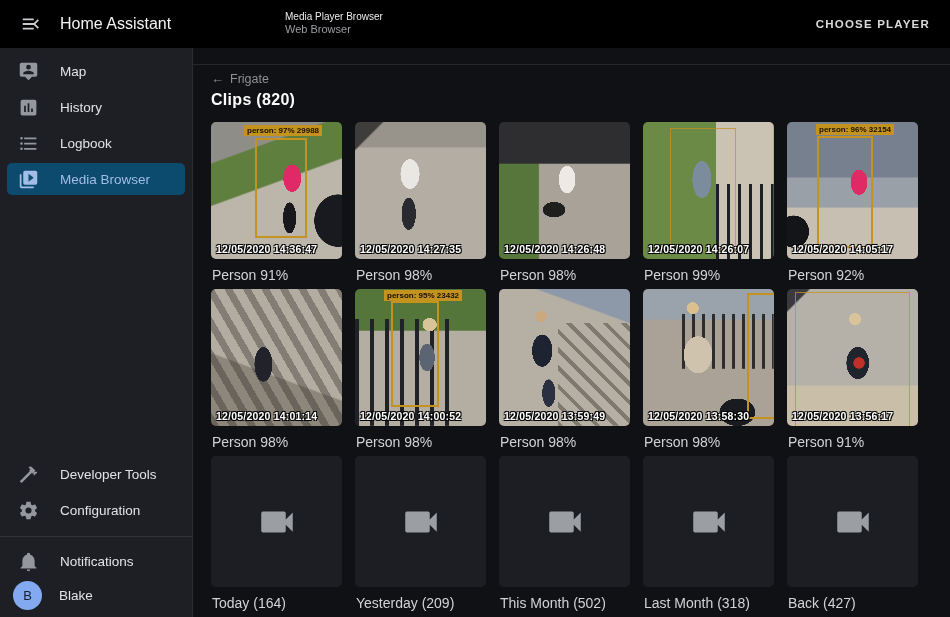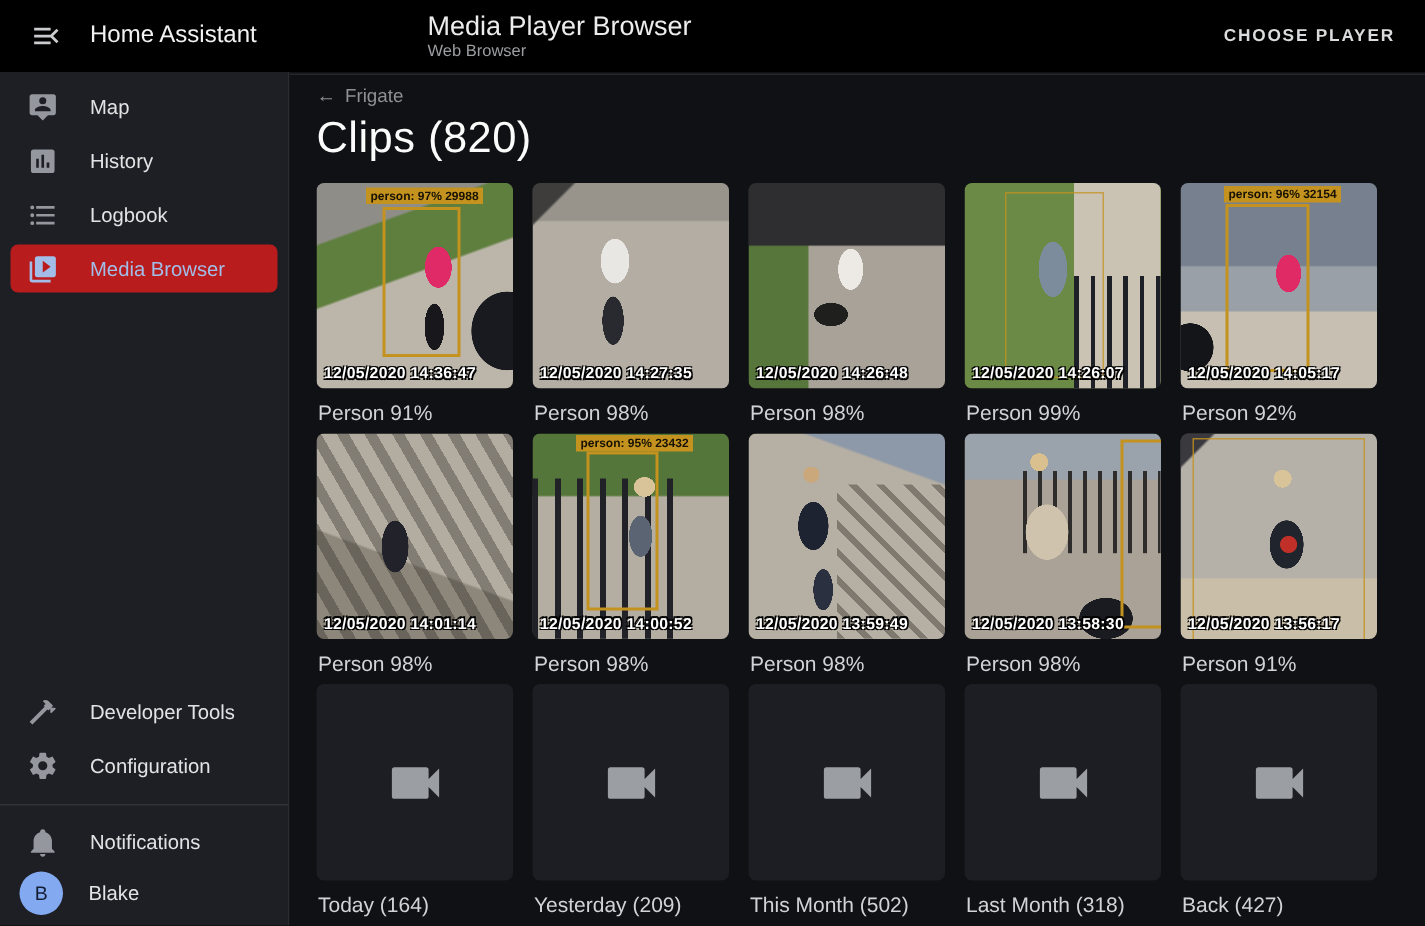--- a/index.html
+++ b/index.html
@@ -14,42 +14,42 @@
   
   .topbar {
     position:absolute; top:0; left:0; width:950px; height:48px;
     background:#000000; display:flex; align-items:center; z-index:5;
   }
   .topbar-left { width:193px; flex-shrink:0; display:flex; align-items:center; padding-left:15px; }
   .menu-btn { background:none; border:none; cursor:pointer; width:32px; height:32px; display:flex; align-items:center; justify-content:center; }
   .menu-btn svg { width:22px; height:22px; fill:#c9cbce; }
   .app-title { font-size:16px; color:#f2f2f2; margin-left:13px; white-space:nowrap; }
   .panel-titles { margin-left:92px; display:flex; flex-direction:column; line-height:1.25; }
-  .panel-title { font-size:18px; color:#ececec; }
+  .panel-title { font-size:10px; color:#ececec; }
   .panel-subtitle { font-size:11px; color:#9b9da1; }
   .choose-player {
     margin-left:auto; margin-right:14px; background:none; border:none; cursor:pointer;
     font-family:"Liberation Sans",sans-serif; font-size:11.5px; font-weight:600;
     letter-spacing:1.2px; color:#dadbdd; padding:8px 6px;
   }
 
   
   .app-body { position:absolute; top:48px; left:0; width:950px; height:569px; display:flex; }
 
   
   .sidebar {
     width:193px; flex-shrink:0; background:#1d1f24;
     border-right:1px solid rgba(255,255,255,0.06);
     display:flex; flex-direction:column; padding-top:5px;
   }
   .nav-item {
     display:flex; align-items:center; height:32px; margin:2px 7px;
     border-radius:5px; padding-left:9px; cursor:pointer;
   }
-  .nav-item.selected { background:#b91c1c; }
+  .nav-item.selected { background:#0c4a6e; }
   .nav-icon { width:24px; height:24px; display:flex; align-items:center; justify-content:center; flex-shrink:0; }
   .nav-icon svg { width:21px; height:21px; fill:#94979e; }
   .nav-item.selected .nav-icon svg { fill:#a2bde7; }
   .nav-label { font-size:13.5px; font-weight:500; color:#e2e3e5; margin-left:20px; white-space:nowrap; }
   .nav-item.selected .nav-label { color:#a2bde7; }
   .sb-spacer { flex:1; }
   .sb-divider { border-top:1px solid rgba(255,255,255,0.09); margin:8px 0 6px 0; }
   .avatar {
     width:29px; height:29px; border-radius:50%; background:#83a9f1;
     color:#141e33; font-size:13px; font-weight:500;
@@ -59,21 +59,21 @@
   .sidebar-bottom { padding-bottom:4px; }
 
   
   .content { flex:1; background:#101114; display:flex; flex-direction:column; overflow:hidden; }
   .content-subheader { height:17px; border-bottom:1px solid #26272c; }
   .breadcrumb {
     margin:6px 0 0 18px; font-size:12.5px; color:#8f9095;
     display:flex; align-items:center; gap:6px; cursor:pointer; width:max-content;
   }
   .breadcrumb .arrow { font-size:13px; }
-  .page-title { margin:5px 0 0 18px; font-size:29px; font-weight:400; color:#fbfbfb; letter-spacing:0.3px; }
+  .page-title { margin:5px 0 0 18px; font-size:16px; font-weight:700; color:#fbfbfb; letter-spacing:0.3px; }
 
   .grid {
     margin:13px 18px 0 18px;
     display:grid; grid-template-columns:repeat(5,131px); column-gap:13px;
   }
   .clip { cursor:pointer; }
   .thumb {
     width:131px; height:137px; border-radius:5px; overflow:hidden; position:relative;
     background-repeat:no-repeat; background-size:100% 100%;
   }

